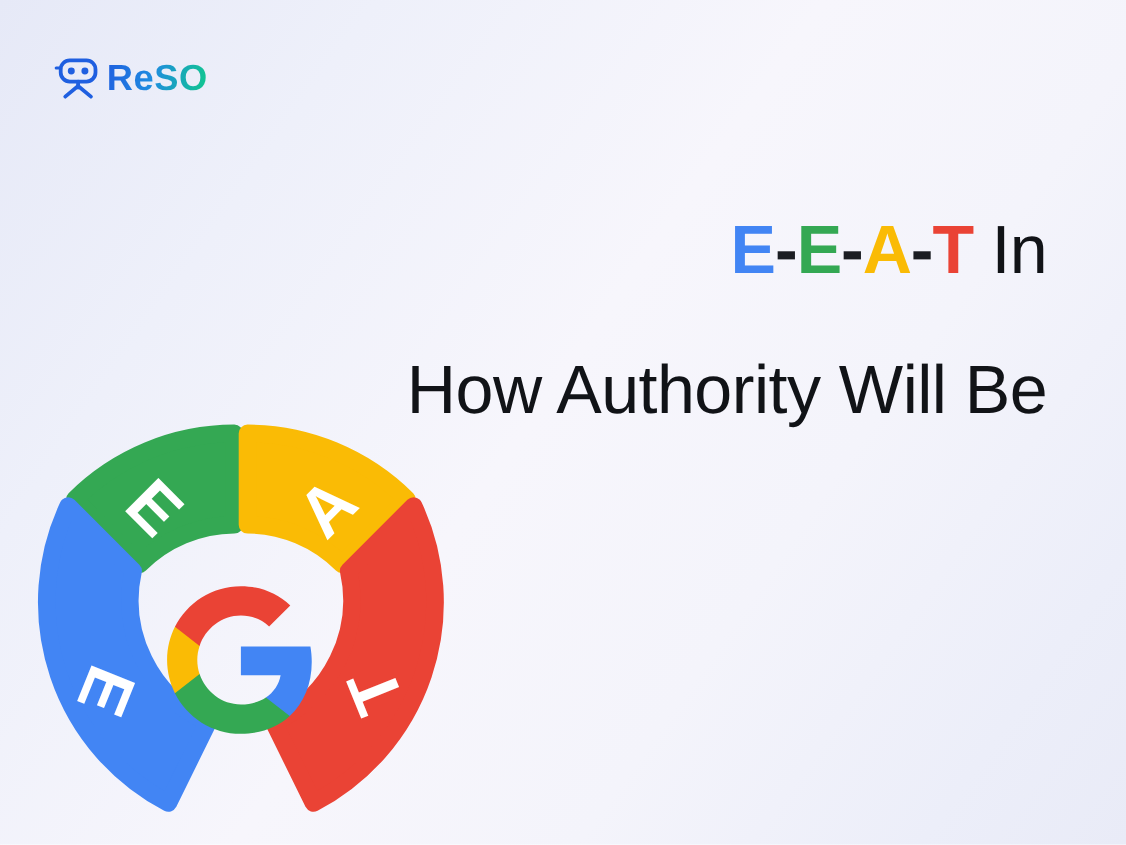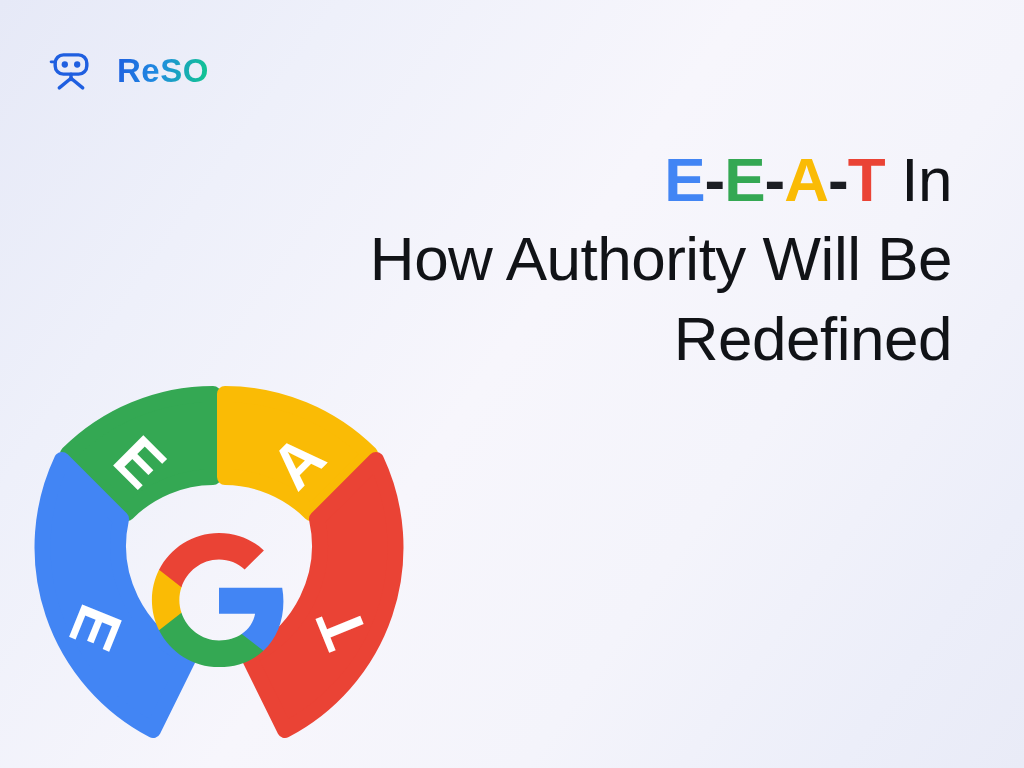--- a/index.html
+++ b/index.html
@@ -19,21 +19,21 @@
     background: linear-gradient(125deg, #e6e9f7 0%, #eef0fa 22%, #f7f6fc 48%, #f4f4fb 68%, #eceef9 88%, #e9ebf7 100%);
   }
 
   
   #brand {
     position: absolute;
     left: 49px;
     top: 48px;
     display: flex;
     align-items: center;
-    gap: 24px;
+    gap: 4px;
   }
   #brand-mark {
     width: 44px;
     height: 44px;
     display: block;
   }
   #brand-name {
     font-size: 33px;
     font-weight: 700;
     letter-spacing: 0.5px;
@@ -54,20 +54,21 @@
     text-align: right;
     color: #111317;
     font-size: 62px;
     line-height: 1.28;
     font-weight: 400;
     letter-spacing: -0.5px;
   }
   #headline .line {
     display: block;
     white-space: nowrap;
+    margin-top: 48px;
   }
   #headline .eeat { font-weight: 700; letter-spacing: -1px; }
   .g-blue   { color: #4285F4; }
   .g-green  { color: #34A853; }
   .g-yellow { color: #FABB05; }
   .g-red    { color: #EA4335; }
   .dash     { color: #1b1d22; }
   .in-word  { font-weight: 400; color: #111317; }
 
   
@@ -106,21 +107,20 @@
       <path d="M9 20 L3 20" stroke="#1f5fe0" stroke-width="4" stroke-linecap="round" fill="none"></path>
     </svg>
     <span id="brand-name">ReSO</span>
   </div>
 
   <div id="headline">
     <span class="line">
       <span class="eeat g-blue">E</span><span class="eeat dash">-</span><span class="eeat g-green">E</span><span class="eeat dash">-</span><span class="eeat g-yellow">A</span><span class="eeat dash">-</span><span class="eeat g-red">T</span><span class="in-word">&nbsp;</span><span class="in-word">In</span>
     </span>
     <span class="line">How Authority Will Be</span>
-    <span class="line">Redefined</span>
   </div>
 
   <div id="wheel">
     <svg viewBox="0 0 440 396">
 
       <g>
         <path d="M 213 22
                  A 206 206 0 0 0 68 82
                  L 127 141
                  A 123 123 0 0 1 213 105

